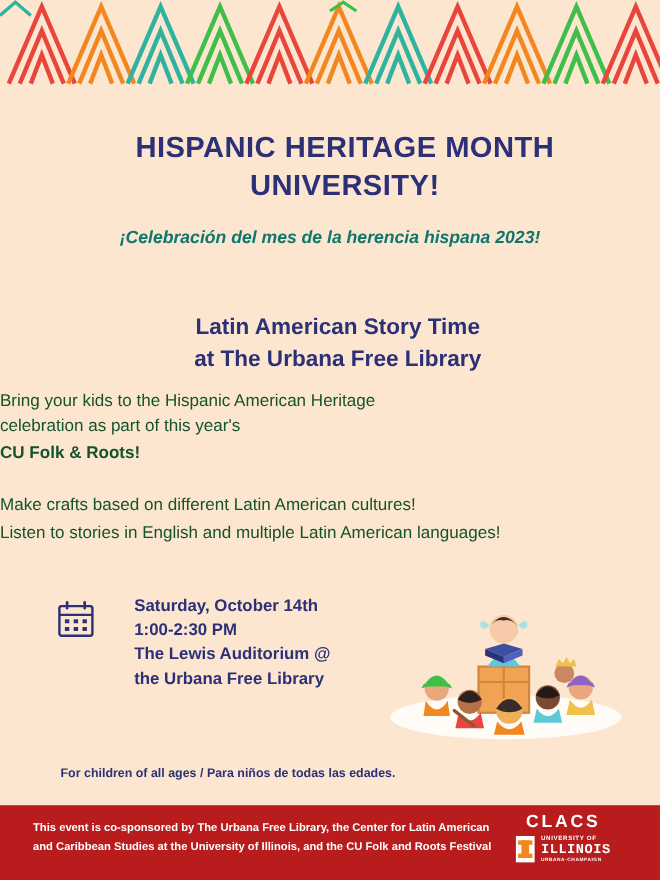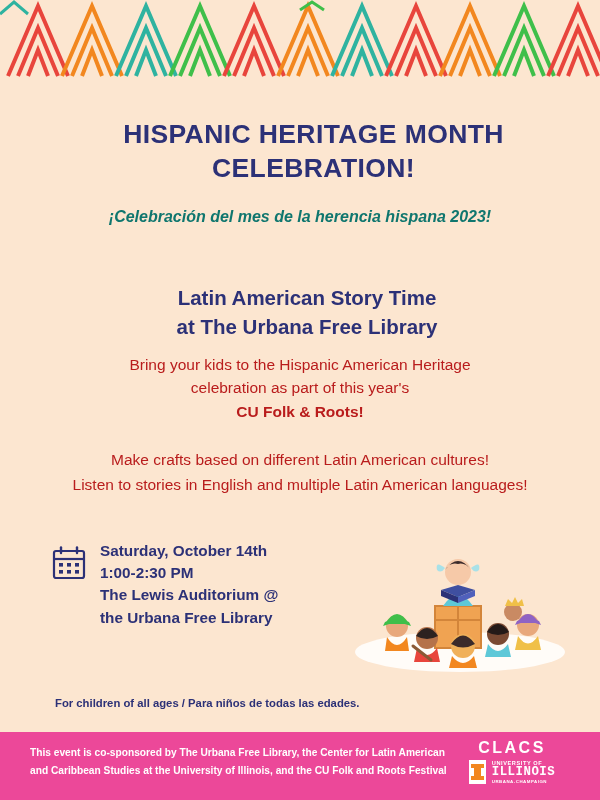--- a/index.html
+++ b/index.html
@@ -74,22 +74,21 @@
     line-height: 1.42;
     margin: 0;
     padding-left: 14px;
   }
 
   .para-wrap {
     position: absolute;
     top: 353px;
     left: 0;
     width: 600px;
-    text-align: center;
-    color: #b91c1c;
+    color: #14532d;
   }
   .para {
     font-size: 15.5px;
     line-height: 1.5;
     margin: 0;
   }
   .para strong { font-weight: bold; }
   .para2 {
     margin: 24px 0 0 0;
     font-size: 15.5px;
@@ -105,21 +104,21 @@
     display: flex;
     align-items: flex-start;
   }
   .cal-icon {
     width: 34px;
     height: 34px;
     margin-top: 6px;
     flex: 0 0 34px;
   }
   .details-text {
-    margin-left: 14px;
+    margin-left: 36px;
     color: #2c3177;
     font-size: 15.3px;
     font-weight: bold;
     line-height: 1.45;
   }
   .details-text div { white-space: nowrap; }
 
   
   .illustration {
     position: absolute;
@@ -140,21 +139,21 @@
     font-weight: bold;
   }
 
   
   .footer {
     position: absolute;
     left: 0;
     bottom: 0;
     width: 600px;
     height: 68px;
-    background: #ec4899;
+    background: #b91c1c;
   }
   .footer-text {
     position: absolute;
     left: 30px;
     top: 12px;
     width: 420px;
     color: #ffffff;
     font-size: 10.2px;
     font-weight: bold;
     line-height: 1.75;
@@ -294,21 +293,21 @@
         <g stroke="#3fbf4a" stroke-width="3">
           <path d="M300 10 L312 2 L324 10"></path>
         </g>
       </g>
     </svg>
   </div>
 
   <div class="headline-wrap">
     <div class="headline">
       <div>HISPANIC HERITAGE MONTH</div>
-      <div>CELEBRATION!</div>
+      <div>UNIVERSITY!</div>
     </div>
     <div class="subhead">¡Celebración del mes de la herencia hispana 2023!</div>
   </div>
 
   <div class="title2-wrap">
     <div class="title2">
       <div>Latin American Story Time</div>
       <div>at The Urbana Free Library</div>
     </div>
   </div>

